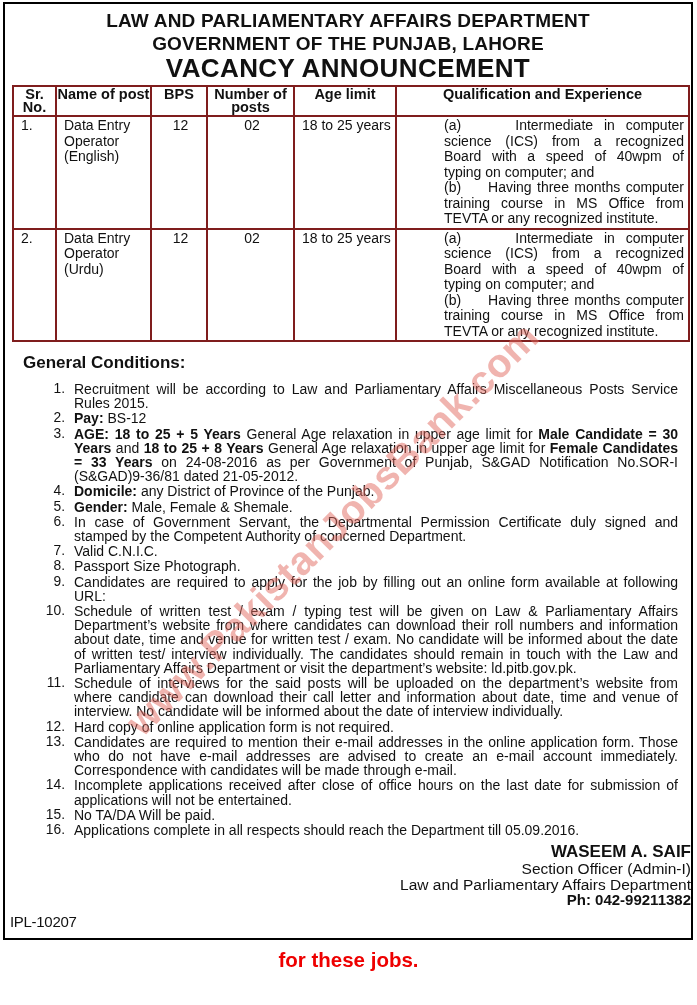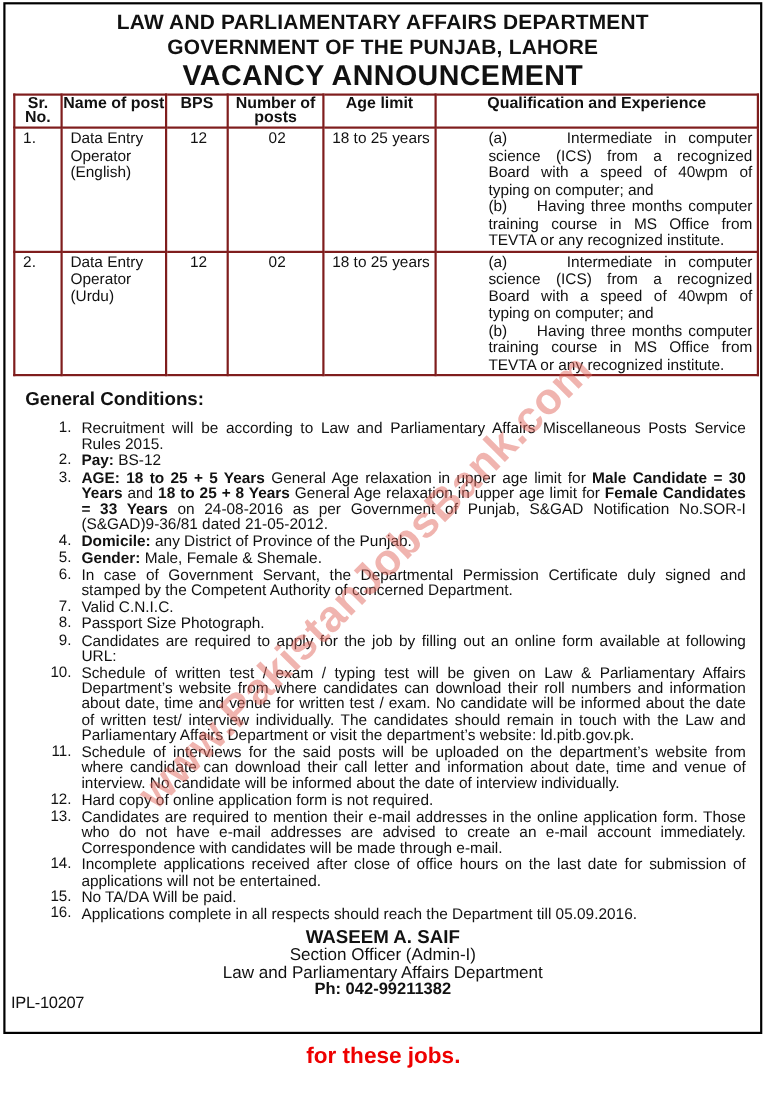--- a/index.html
+++ b/index.html
@@ -47,26 +47,26 @@
   .gc-head { margin:11px 0 9px 18px; font-size:17px; font-weight:bold; }
   .gc-list { margin:0 13px 0 31px; }
   .gc-item { display:flex; margin-bottom:1px; }
   .gc-num {
     width:29px; min-width:29px; text-align:right; margin-right:9px;
     font-size:13.8px; line-height:14.2px;
   }
   .gc-text { flex:1; font-size:14px; line-height:14.2px; text-align:justify; }
   .b { font-weight:bold; }
 
-  .sig { text-align:center; margin-top:5px; line-height:16px; }
+  .sig { text-align:right; margin-top:5px; line-height:16px; }
   .sig-name { font-size:17px; font-weight:bold; line-height:19px; }
   .sig-title, .sig-dept { font-size:15.5px; line-height:15.5px; }
   .sig-phone { font-size:15px; font-weight:bold; line-height:16px; }
 
-  .ipl { position:absolute; left:5px; bottom:18px; font-size:15px; letter-spacing:-0.3px; }
+  .ipl { position:absolute; left:5px; bottom:8px; font-size:15px; letter-spacing:-0.3px; }
 
   .watermark {
     position:absolute; left:128px; top:702px;
     font-size:40px; font-weight:bold; letter-spacing:.5px;
     color:rgba(225,105,95,0.5);
     transform:rotate(-45deg); transform-origin:0 50%;
     white-space:nowrap; pointer-events:none;
   }
 
   .apply-note {

